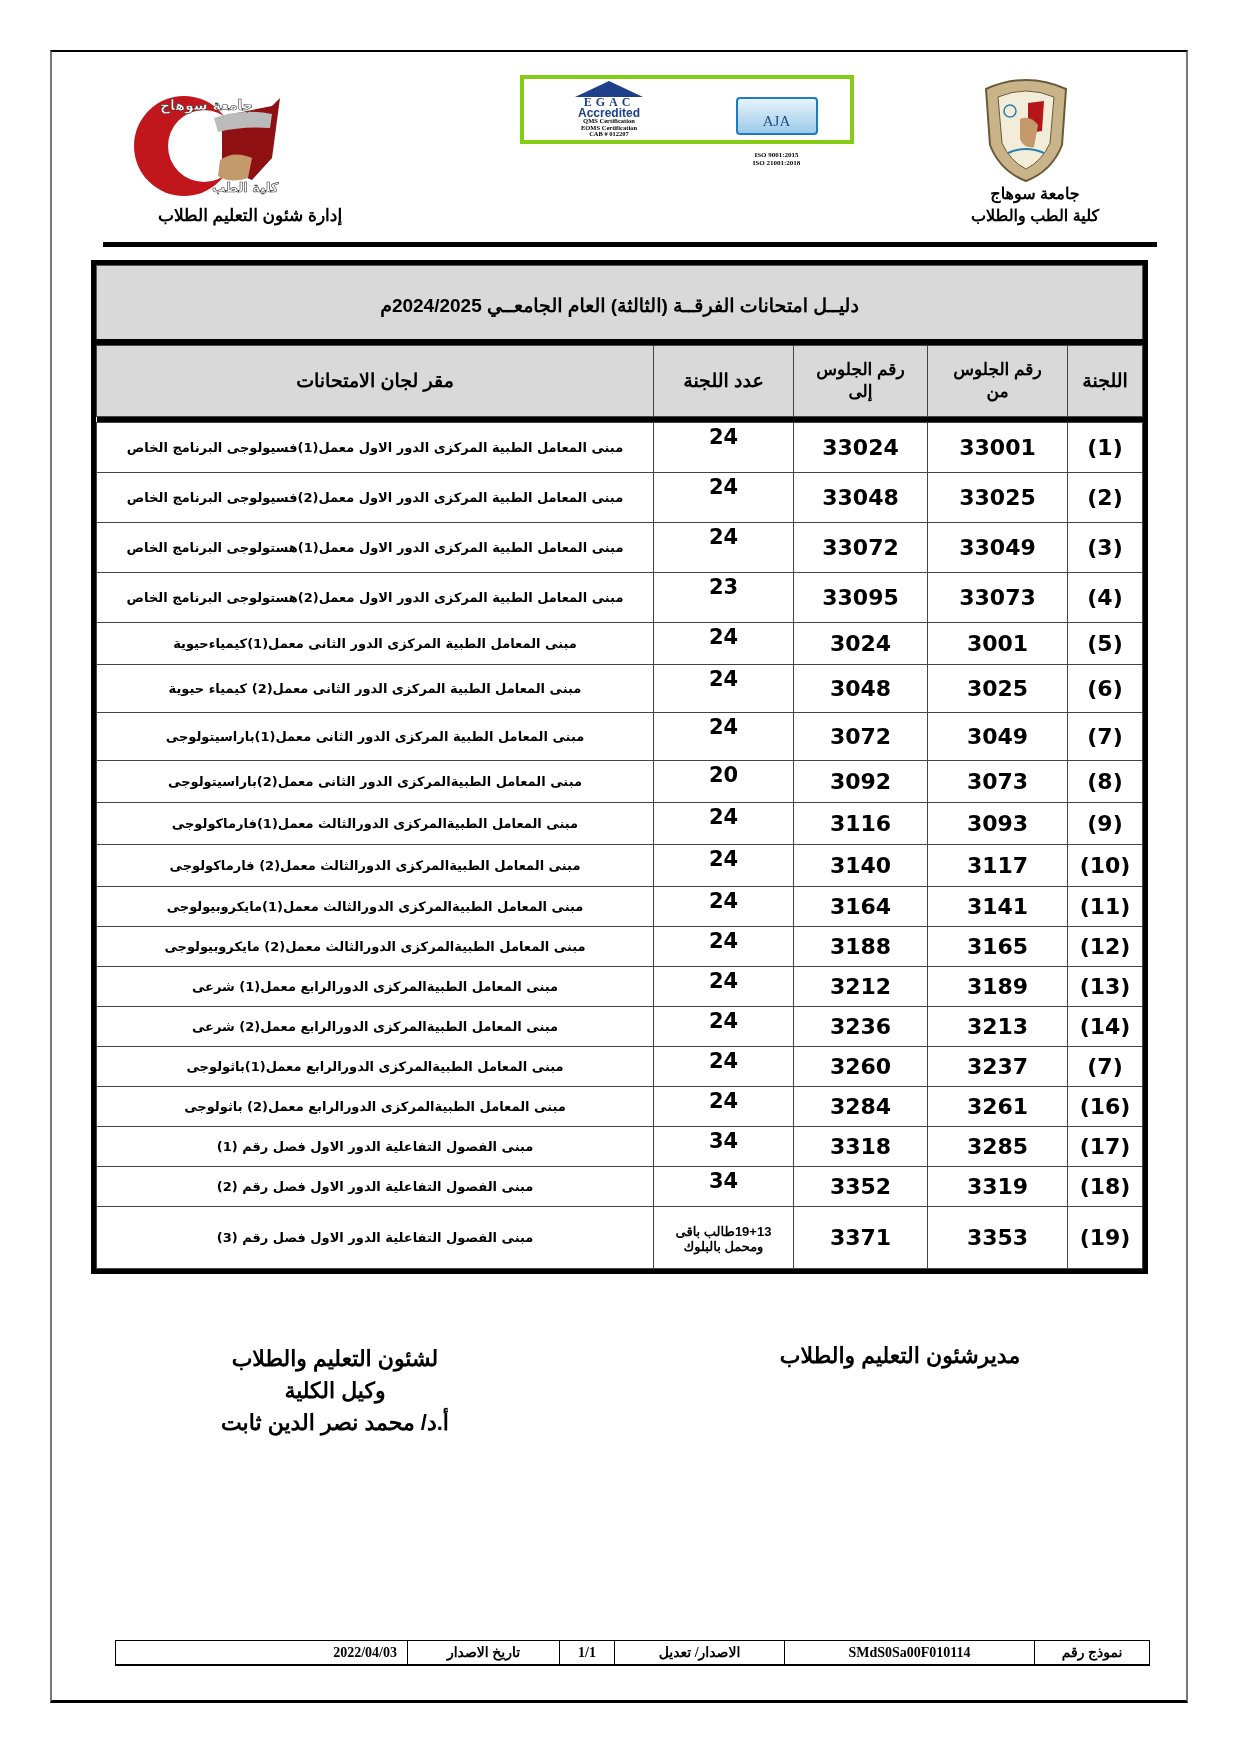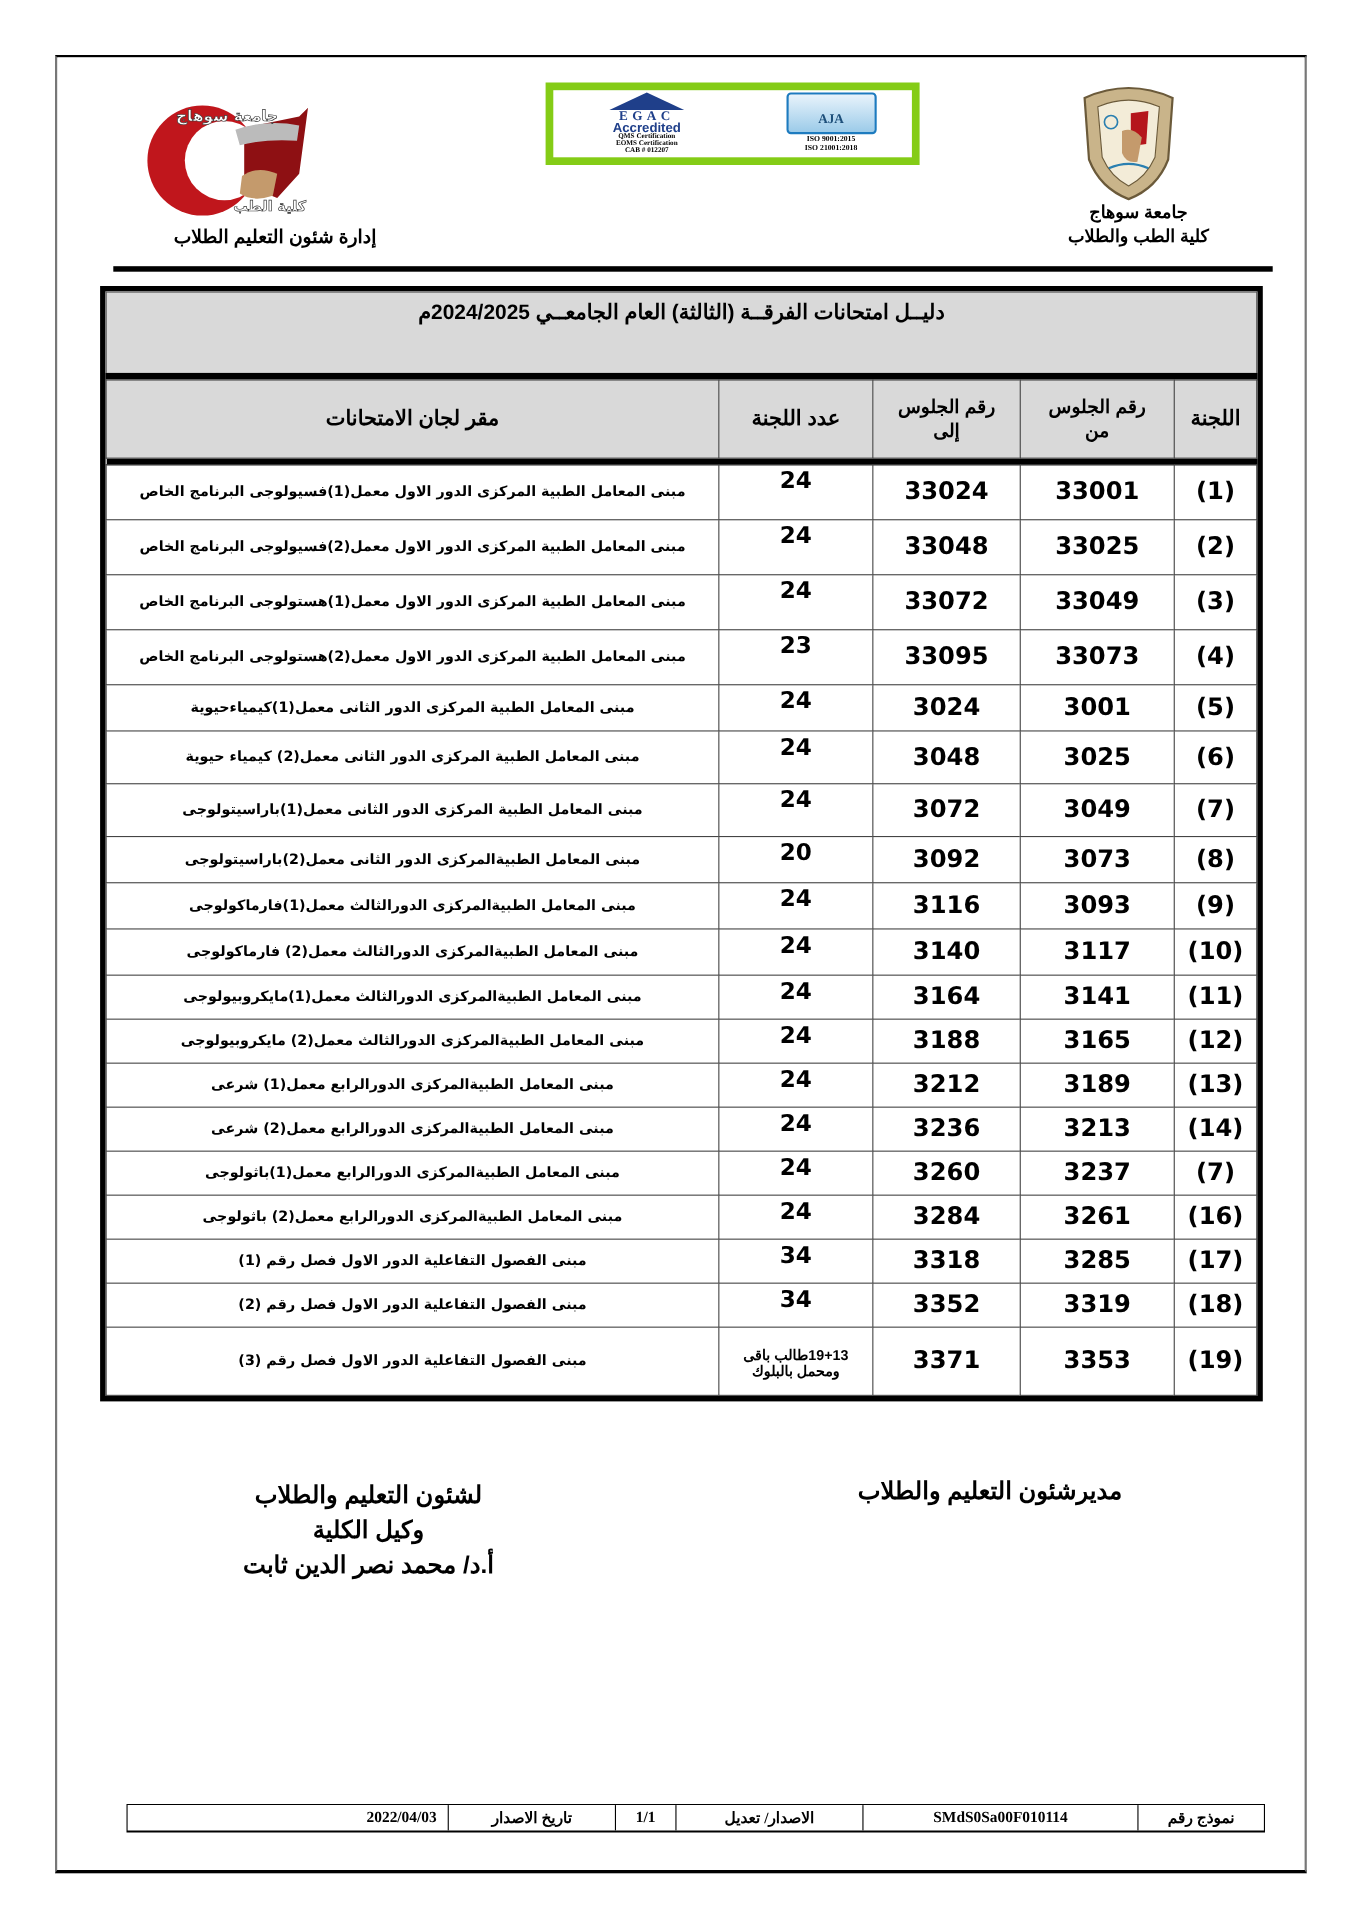--- a/index.html
+++ b/index.html
@@ -2,34 +2,34 @@
 <html><head>
 <meta charset="utf-8">
 <style>
   html,body{margin:0;padding:0;background:#fff;}
   body{width:1241px;height:1755px;position:relative;overflow:hidden;font-family:"DejaVu Sans",sans-serif;color:#000;}
   .frame{position:absolute;left:50px;top:50px;width:1138px;height:1653px;border-top:2px solid #000;border-left:2px solid #777;border-right:2px solid #777;border-bottom:3px solid #000;box-sizing:border-box;}
   .hdr-line{position:absolute;left:103px;top:242px;width:1054px;height:5px;background:#000;}
   
   .logo-left{position:absolute;left:122px;top:88px;width:180px;height:112px;}
   .left-caption{position:absolute;left:140px;top:205px;width:220px;text-align:center;font-family:"Liberation Sans",sans-serif;font-weight:bold;font-size:17px;direction:rtl;}
-  .accred{position:absolute;left:496px;top:75px;width:326px;height:61px;border:7px solid #84cc16;background:#fff;}
+  .accred{position:absolute;left:520px;top:75px;width:326px;height:61px;border:4px solid #84cc16;background:#fff;}
   .egac{position:absolute;left:10px;top:2px;width:150px;height:57px;text-align:center;font-family:"Liberation Serif",serif;}
   .egac .mt{width:0;height:0;margin:0 auto;border-left:34px solid transparent;border-right:34px solid transparent;border-bottom:16px solid #1f3f8a;}
   .egac .t1{font-size:12px;letter-spacing:4px;color:#1f3f8a;font-weight:bold;line-height:11px;}
   .egac .t2{font-size:12px;color:#1f3f8a;font-weight:bold;font-family:"Liberation Sans",sans-serif;line-height:10px;}
   .egac .t3{font-size:6.5px;font-weight:bold;line-height:6.5px;}
   .aja{position:absolute;left:190px;top:2px;width:125px;height:57px;text-align:center;font-family:"Liberation Serif",serif;}
-  .aja .box{width:78px;height:34px;margin:0 auto;border:2px solid #1d7bbf;border-radius:4px;background:linear-gradient(#e8f3fb,#9ccbe9);font-size:12px;color:#1d4f7a;font-weight:bold;line-height:44px;}
+  .aja .box{width:78px;height:34px;margin:16px auto;border:2px solid #1d7bbf;border-radius:4px;background:linear-gradient(#e8f3fb,#9ccbe9);font-size:15px;color:#1d4f7a;font-weight:normal;line-height:44px;}
   .aja .t{font-size:7px;font-weight:bold;line-height:8px;}
   .logo-right{position:absolute;left:982px;top:75px;width:88px;height:108px;}
   .right-caption{position:absolute;left:960px;top:183px;width:150px;text-align:center;font-family:"Liberation Sans",sans-serif;font-weight:bold;font-size:16px;line-height:22px;direction:rtl;}
   
   .tbl-wrap{position:absolute;left:91px;top:260px;width:1057px;border:5px solid #000;box-sizing:border-box;}
-  .title-band{height:74px;background:#d9d9d9;border:1px solid #555;border-bottom:none;text-align:center;font-family:"Liberation Sans",sans-serif;font-weight:bold;font-size:19px;direction:rtl;padding-top:6px;box-sizing:border-box;}
+  .title-band{height:74px;background:#d9d9d9;border:1px solid #555;border-bottom:none;text-align:center;font-family:"Liberation Sans",sans-serif;font-weight:bold;font-size:19px;direction:rtl;padding-top:28px;box-sizing:border-box;}
   .sep{height:6px;background:#000;}
   table{width:100%;border-collapse:collapse;direction:rtl;table-layout:fixed;}
   th{background:#d9d9d9;font-family:"Liberation Sans",sans-serif;font-weight:bold;font-size:17px;border:1px solid #444;height:70px;padding:0 4px;line-height:22px;}
   th.big{font-size:19px;margin-top:48px;}
   td{border:1px solid #444;text-align:center;font-weight:bold;padding:0 4px;}
   td.num{font-size:22px;}
   td.idx{font-size:22px;}
   td.cnt{font-size:21px;vertical-align:top;padding-top:2px;}
   td.cnt.small{font-size:13px;line-height:15px;vertical-align:middle;font-family:"Liberation Sans",sans-serif;}
   td.loc{font-size:13px;line-height:17px;direction:rtl;}

